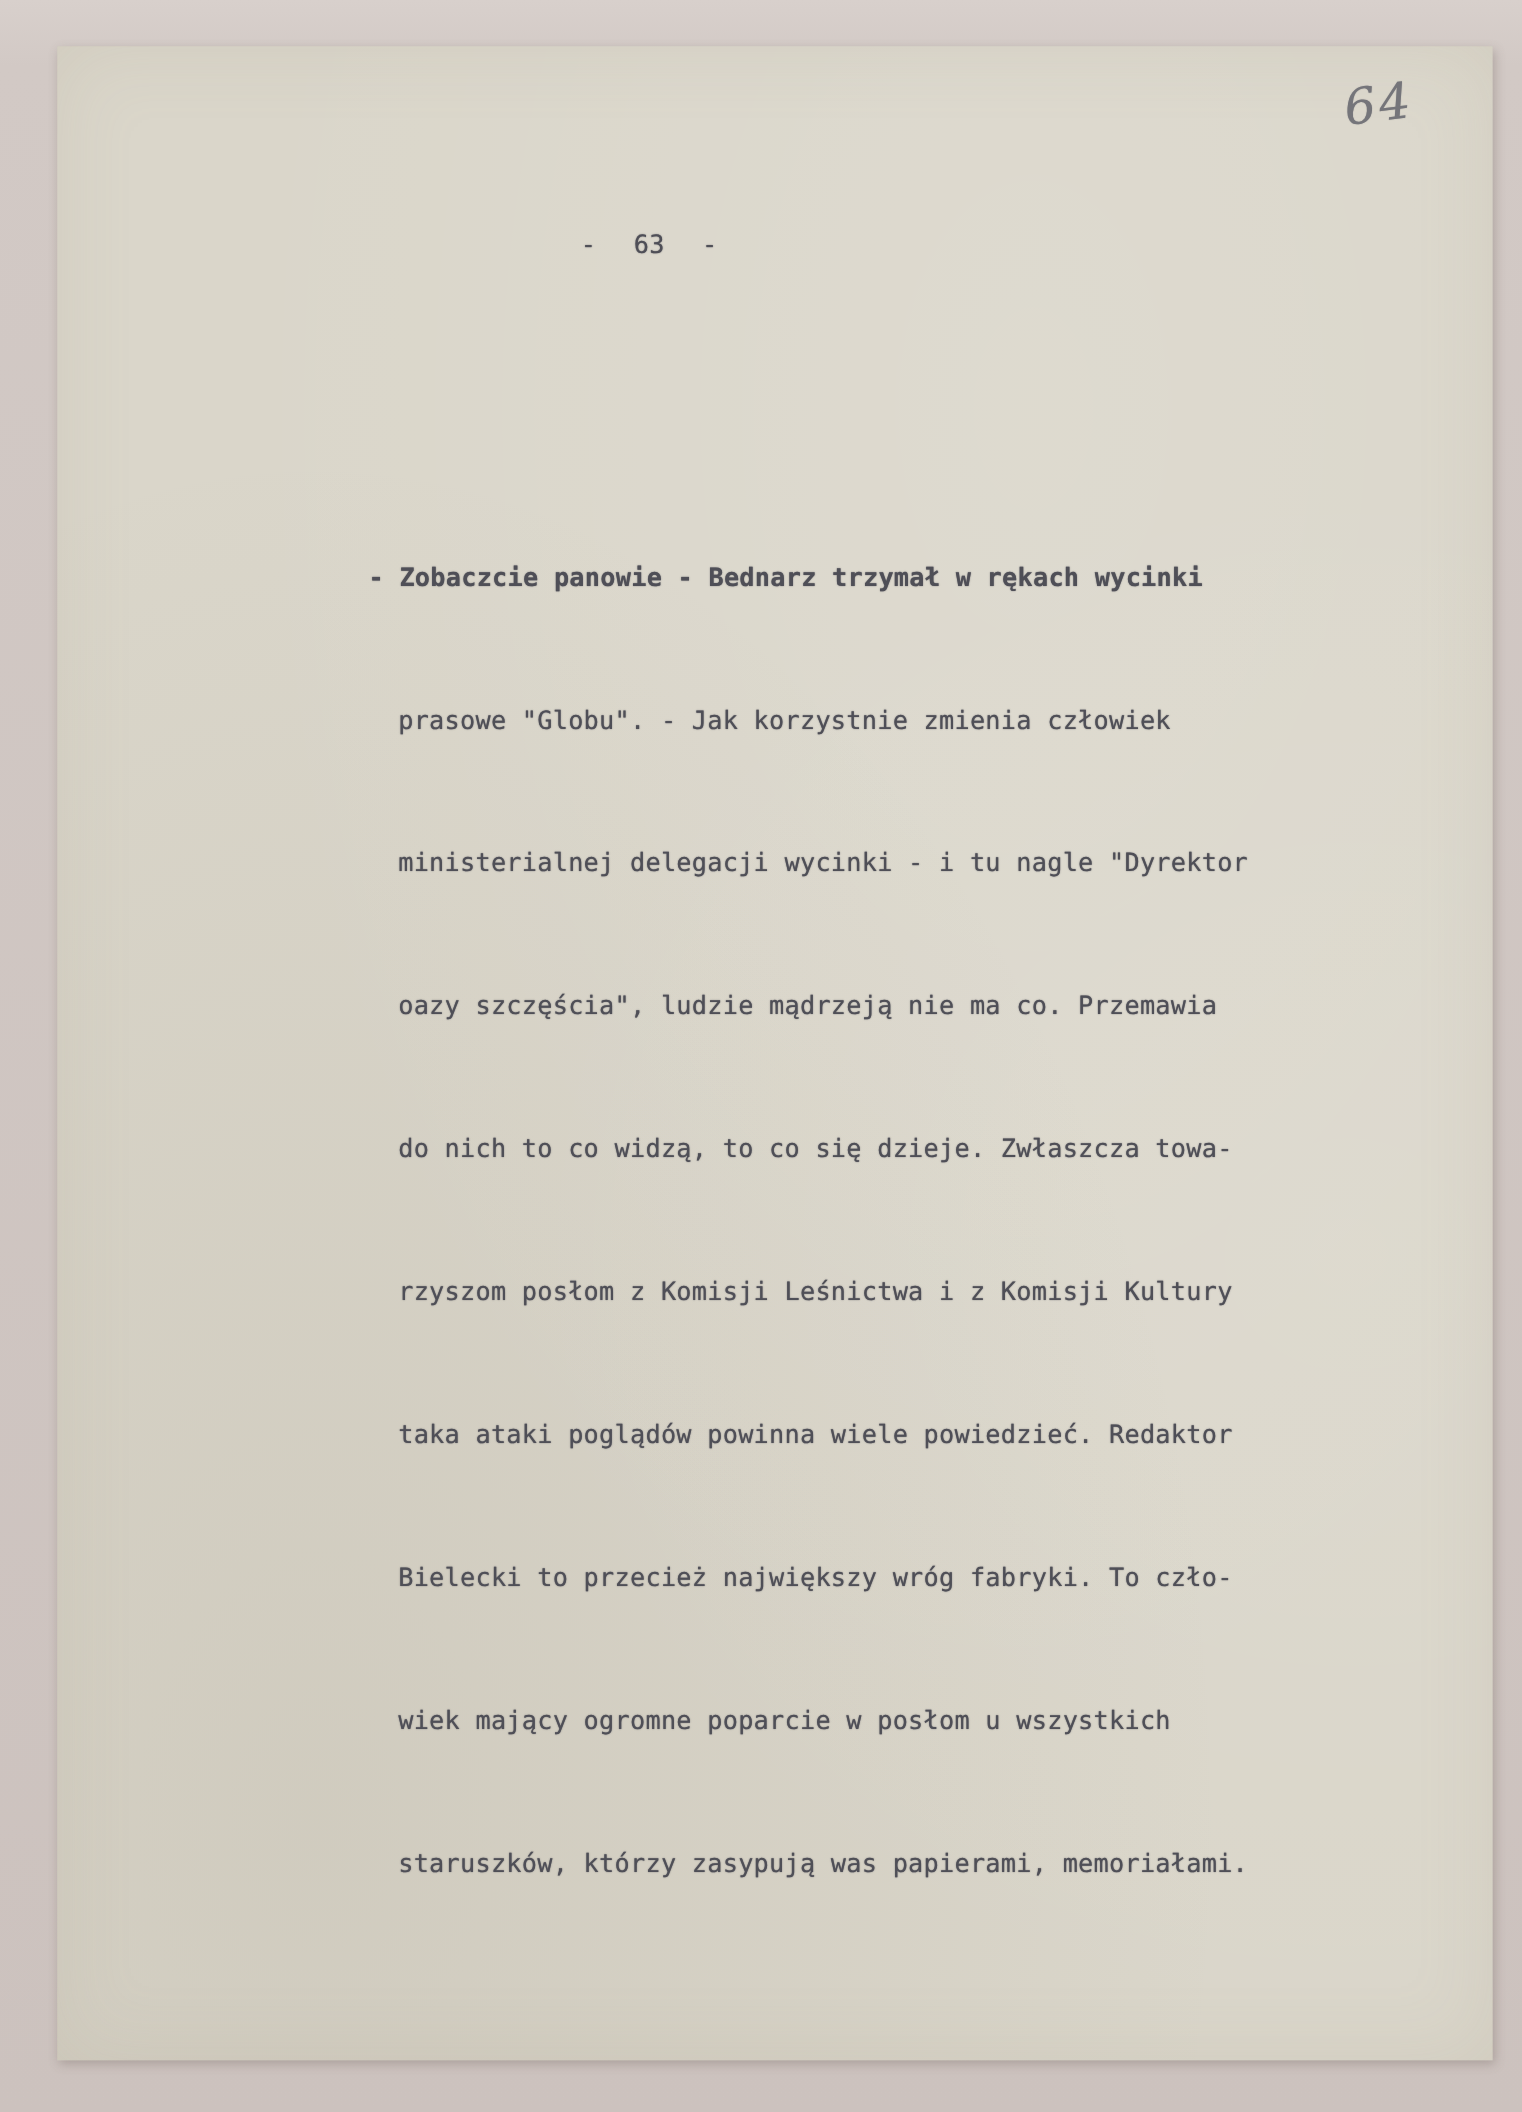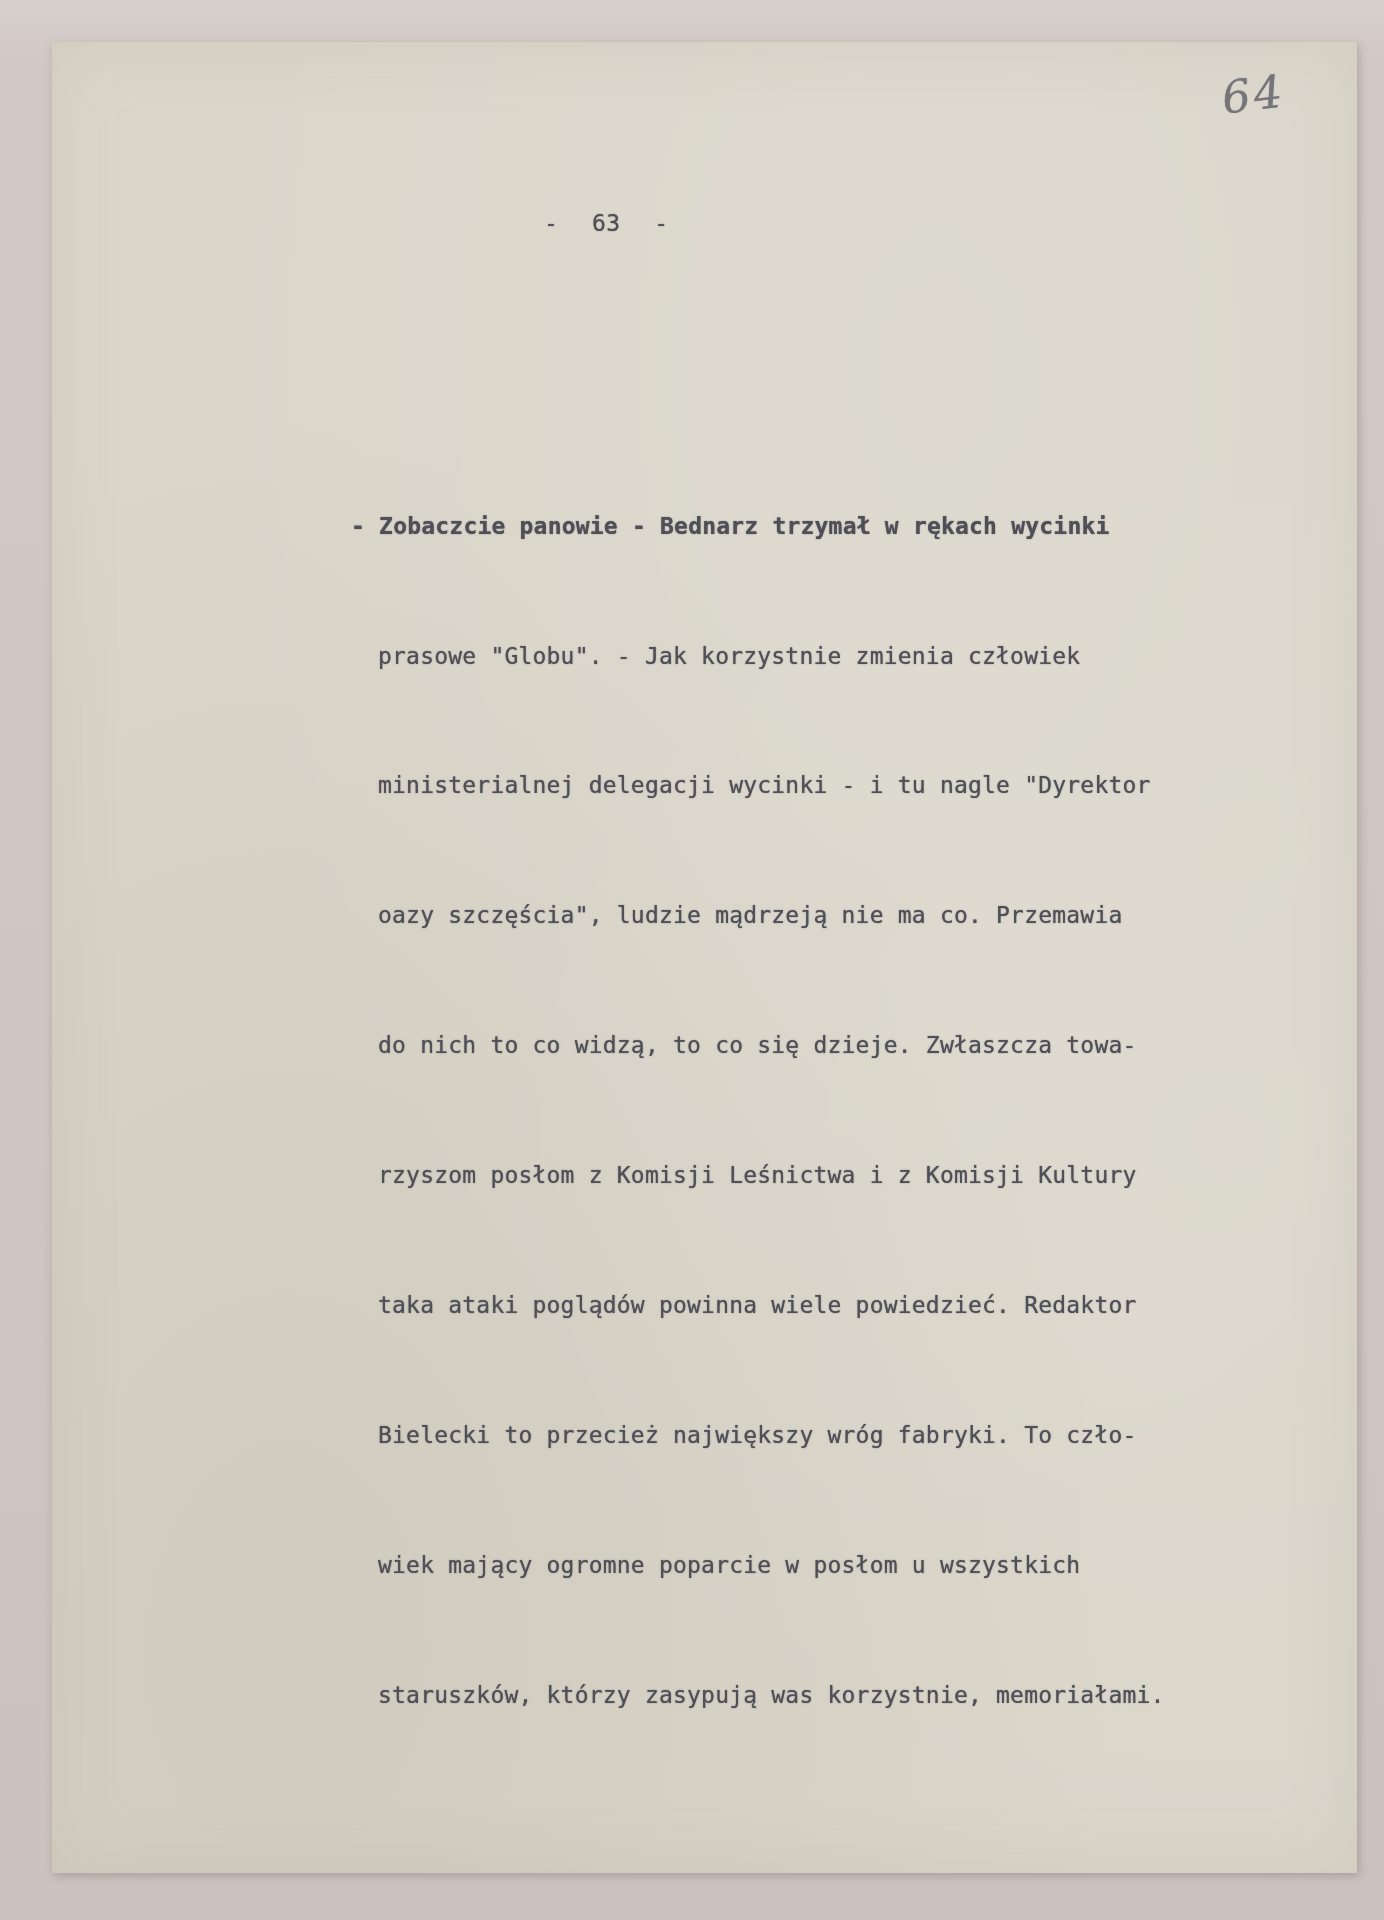--- a/index.html
+++ b/index.html
@@ -36,21 +36,21 @@
     top: 73px;
     left: 0;
     right: 0;
     font-size: 23px;
     line-height: 43.3px;
     letter-spacing: 0.2px;
     color: #4f4f57;
     text-shadow: 0 0 1.2px rgba(62,62,72,0.78);
     white-space: pre;
   }
-  .line { min-height: 43.3px; margin-left: 16px; }
+  .line { min-height: 43.3px; }
   .l-header { padding-left: 476px; word-spacing: 20px; }
   .l-spacer { height: 43.3px; }
   .l-first  { padding-left: 283px; font-weight: bold; }
   .l-cont   { padding-left: 310px; }
   .handwritten {
     position: absolute;
     top: 26px;
     right: 72px;
     font-family: "DejaVu Serif", serif;
     font-style: italic;
@@ -75,21 +75,21 @@
 
       <div class="line l-first">- Zobaczcie panowie - Bednarz trzymał w rękach wycinki</div>
       <div class="line l-cont">prasowe "Globu". - Jak korzystnie zmienia człowiek</div>
       <div class="line l-cont">ministerialnej delegacji wycinki - i tu nagle "Dyrektor</div>
       <div class="line l-cont">oazy szczęścia", ludzie mądrzeją nie ma co. Przemawia</div>
       <div class="line l-cont">do nich to co widzą, to co się dzieje. Zwłaszcza towa-</div>
       <div class="line l-cont">rzyszom posłom z Komisji Leśnictwa i z Komisji Kultury</div>
       <div class="line l-cont">taka ataki poglądów powinna wiele powiedzieć. Redaktor</div>
       <div class="line l-cont">Bielecki to przecież największy wróg fabryki. To czło-</div>
       <div class="line l-cont">wiek mający ogromne poparcie w posłom u wszystkich</div>
-      <div class="line l-cont">staruszków, którzy zasypują was korzystnie, memoriałami.</div>
+      <div class="line l-cont">staruszków, którzy zasypują was papierami, memoriałami.</div>
       
 
       
 
       
 
       
       
       
       

